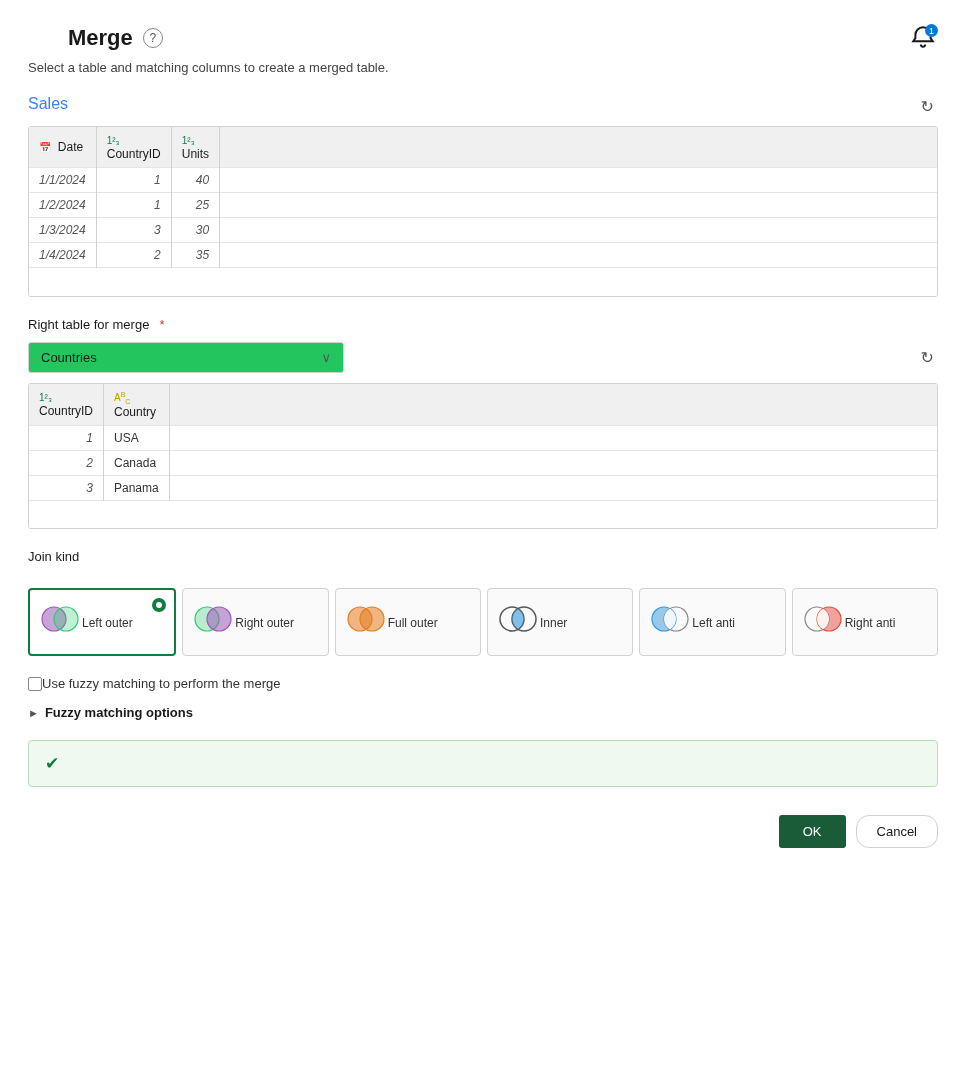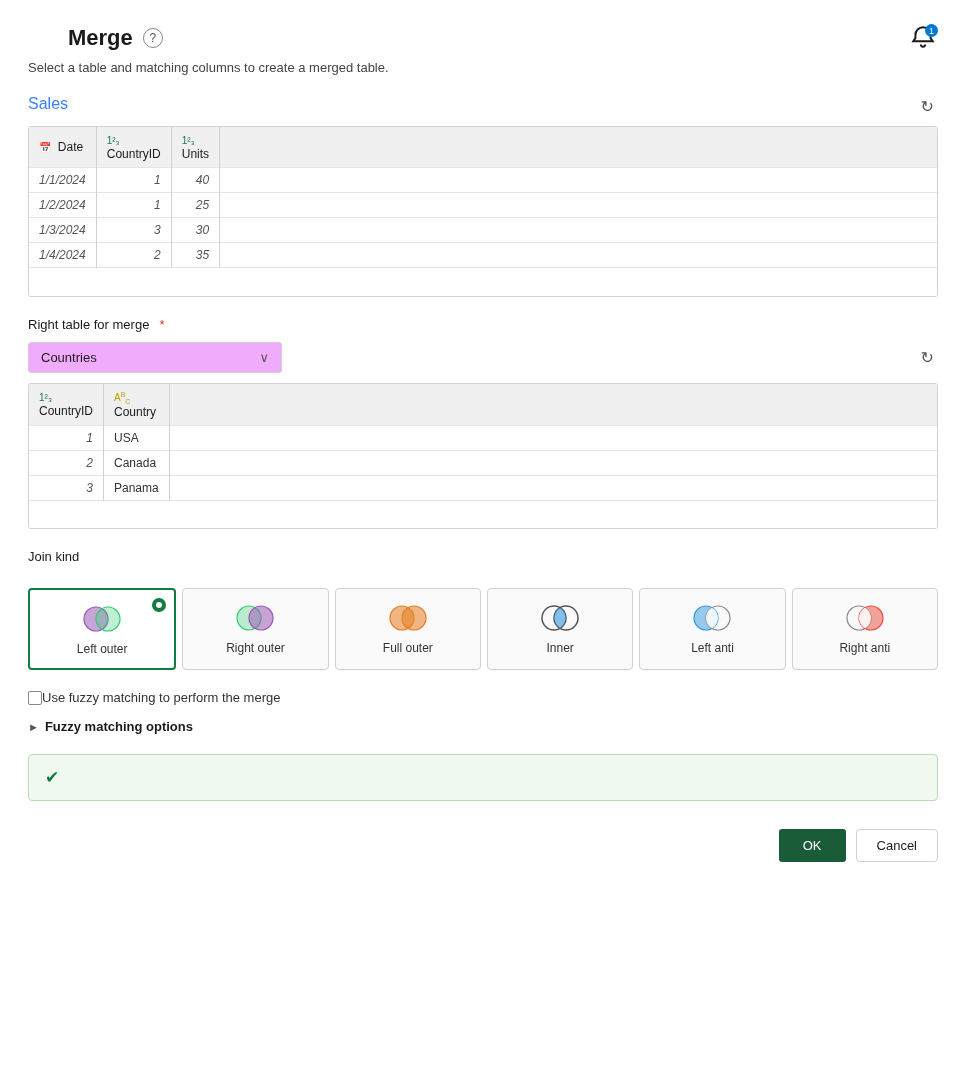--- a/index.html
+++ b/index.html
@@ -140,26 +140,26 @@
       align-items: center;
       gap: 10px;
       margin-bottom: 10px;
     }
     .dropdown-label {
       font-size: 13px;
       font-weight: 500;
     }
     .required-star { color: #d13438; }
     .dropdown-select {
-      width: 254px;
+      width: 316px;
       padding: 7px 12px;
       border: 1px solid #d1d1d1;
       border-radius: 3px;
       font-size: 13px;
-      background: #f0abfc;
+      background: #22c55e;
       display: flex;
       align-items: center;
       justify-content: space-between;
       cursor: pointer;
     }
 
     
     .join-section-label {
       font-size: 13px;
       font-weight: 500;
@@ -169,21 +169,21 @@
       display: flex;
       gap: 6px;
       margin-bottom: 20px;
     }
     .join-card {
       flex: 1;
       border: 1px solid #d1d1d1;
       border-radius: 4px;
       padding: 14px 8px 12px;
       display: flex;
-      flex-direction: column;
+      flex-direction: row;
       align-items: center;
       cursor: pointer;
       background: #fafafa;
       position: relative;
       min-width: 0;
     }
     .join-card.selected {
       border: 2px solid #107c41;
       background: #fff;
     }
@@ -266,21 +266,21 @@
       border-radius: 3px;
       padding: 8px 24px;
       font-size: 13px;
       font-weight: 500;
       cursor: pointer;
     }
     .btn-cancel {
       background: #fff;
       color: #1a1a1a;
       border: 1px solid #d1d1d1;
-      border-radius: 4px;
+      border-radius: 13px;
       padding: 8px 20px;
       font-size: 13px;
       cursor: pointer;
     }
 
     
     .th-icon { font-size: 10px; margin-right: 3px; }
   </style>
 </head>
 <body>

